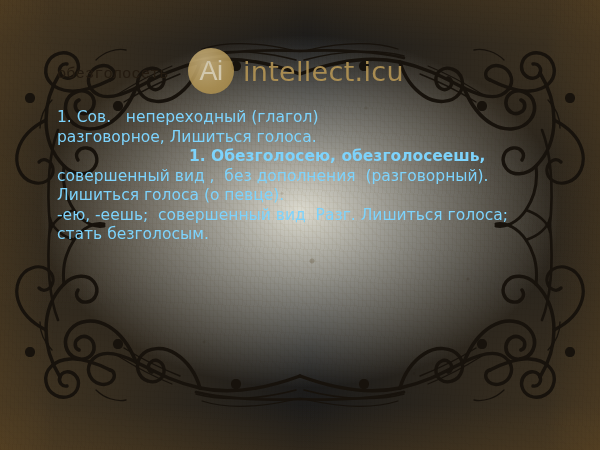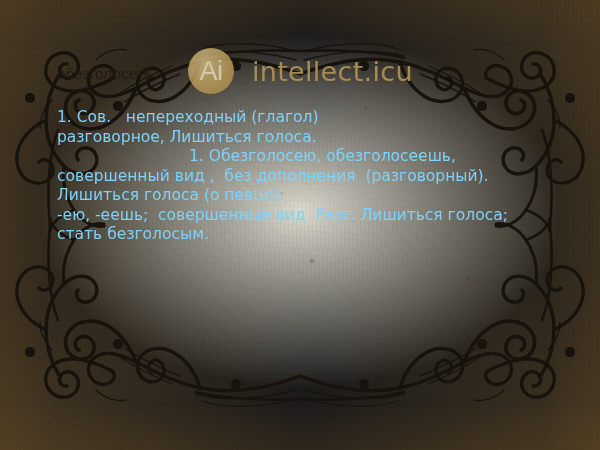--- a/index.html
+++ b/index.html
@@ -51,21 +51,21 @@
   
   .orn{position:absolute;pointer-events:none;}
   .orn svg{display:block;}
   #orn-tl{left:0;top:0;}
   #orn-tr{right:0;top:0;transform:scaleX(-1);}
   #orn-bl{left:0;bottom:0;transform:scaleY(-1);}
   #orn-br{right:0;bottom:0;transform:scale(-1,-1);}
   
   #wm{
     position:absolute;left:188px;top:48px;
-    display:flex;align-items:center;gap:18px;
+    display:flex;align-items:center;gap:9px;
   }
   #wm-badge{
     width:46px;height:46px;border-radius:50%;
     background:radial-gradient(circle at 36% 30%, #d6bd86, #b99a56 62%, #a98a46 100%);
     opacity:.82;
     display:flex;align-items:center;justify-content:center;
     font-size:27px;font-weight:400;color:#f2e7c8;
     font-family:"Liberation Sans",sans-serif;letter-spacing:-.5px;
   }
   #wm-text{display:flex;line-height:1;}
@@ -75,30 +75,30 @@
   }
   #wm-sub{
     font-size:11.5px;color:#bda774;opacity:.85;margin-top:4px;
     letter-spacing:.9px;word-spacing:3px;
     font-family:"DejaVu Sans",sans-serif;
   }
   
   #headword{
     position:absolute;left:57px;top:65px;
     font-size:15.5px;color:#231a10;
-    font-family:Liberation Sans, sans-serif;
+    font-family:Liberation Mono, monospace;
   }
   #entry{
     position:absolute;left:57px;top:108px;width:500px;
     font-size:15.5px;color:#7dd3fc;line-height:19.5px;
     font-family:"DejaVu Sans",sans-serif;
     white-space:pre-wrap;
   }
   .ln{display:block;}
-  .ln.indent{padding-left:132px;}
+  .ln.indent{padding-left:132px;font-weight:bold;}
 </style>
 </head>
 <body>
 
 <div id="page">
 
   <div id="paper"></div>
   <div id="paper2"></div>
   <div id="grain"></div>
   <div id="speck"></div>

